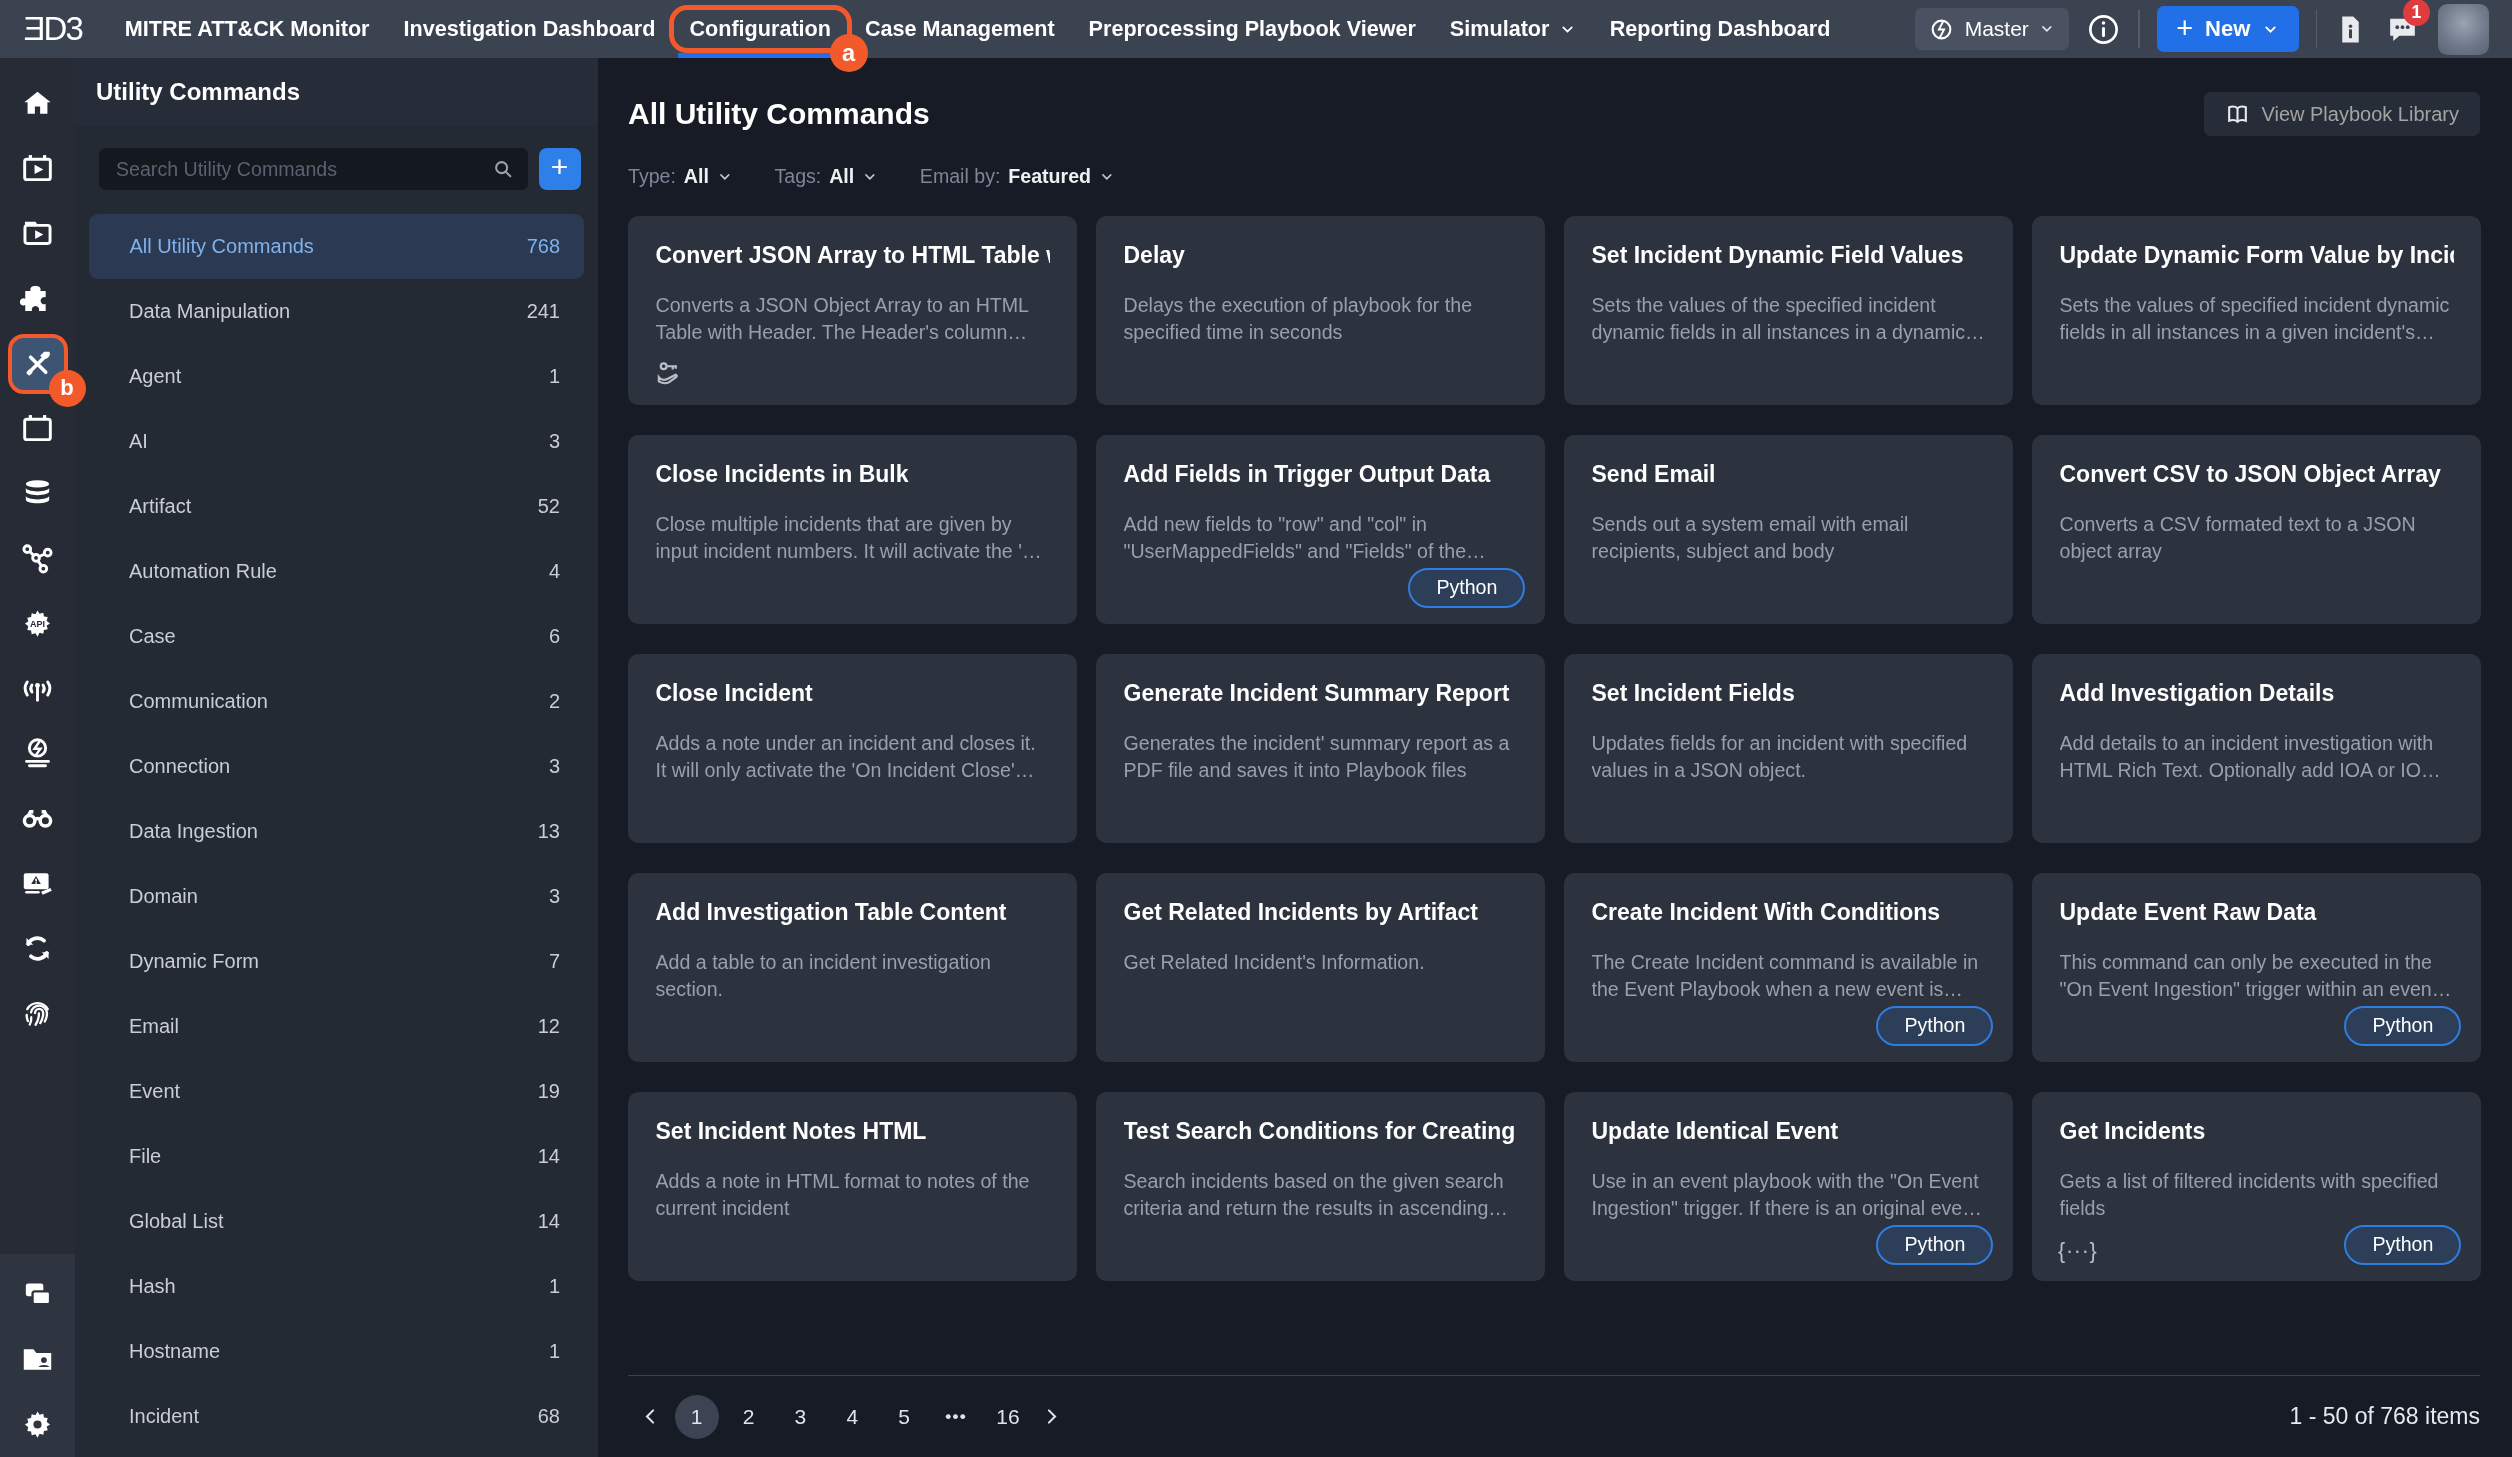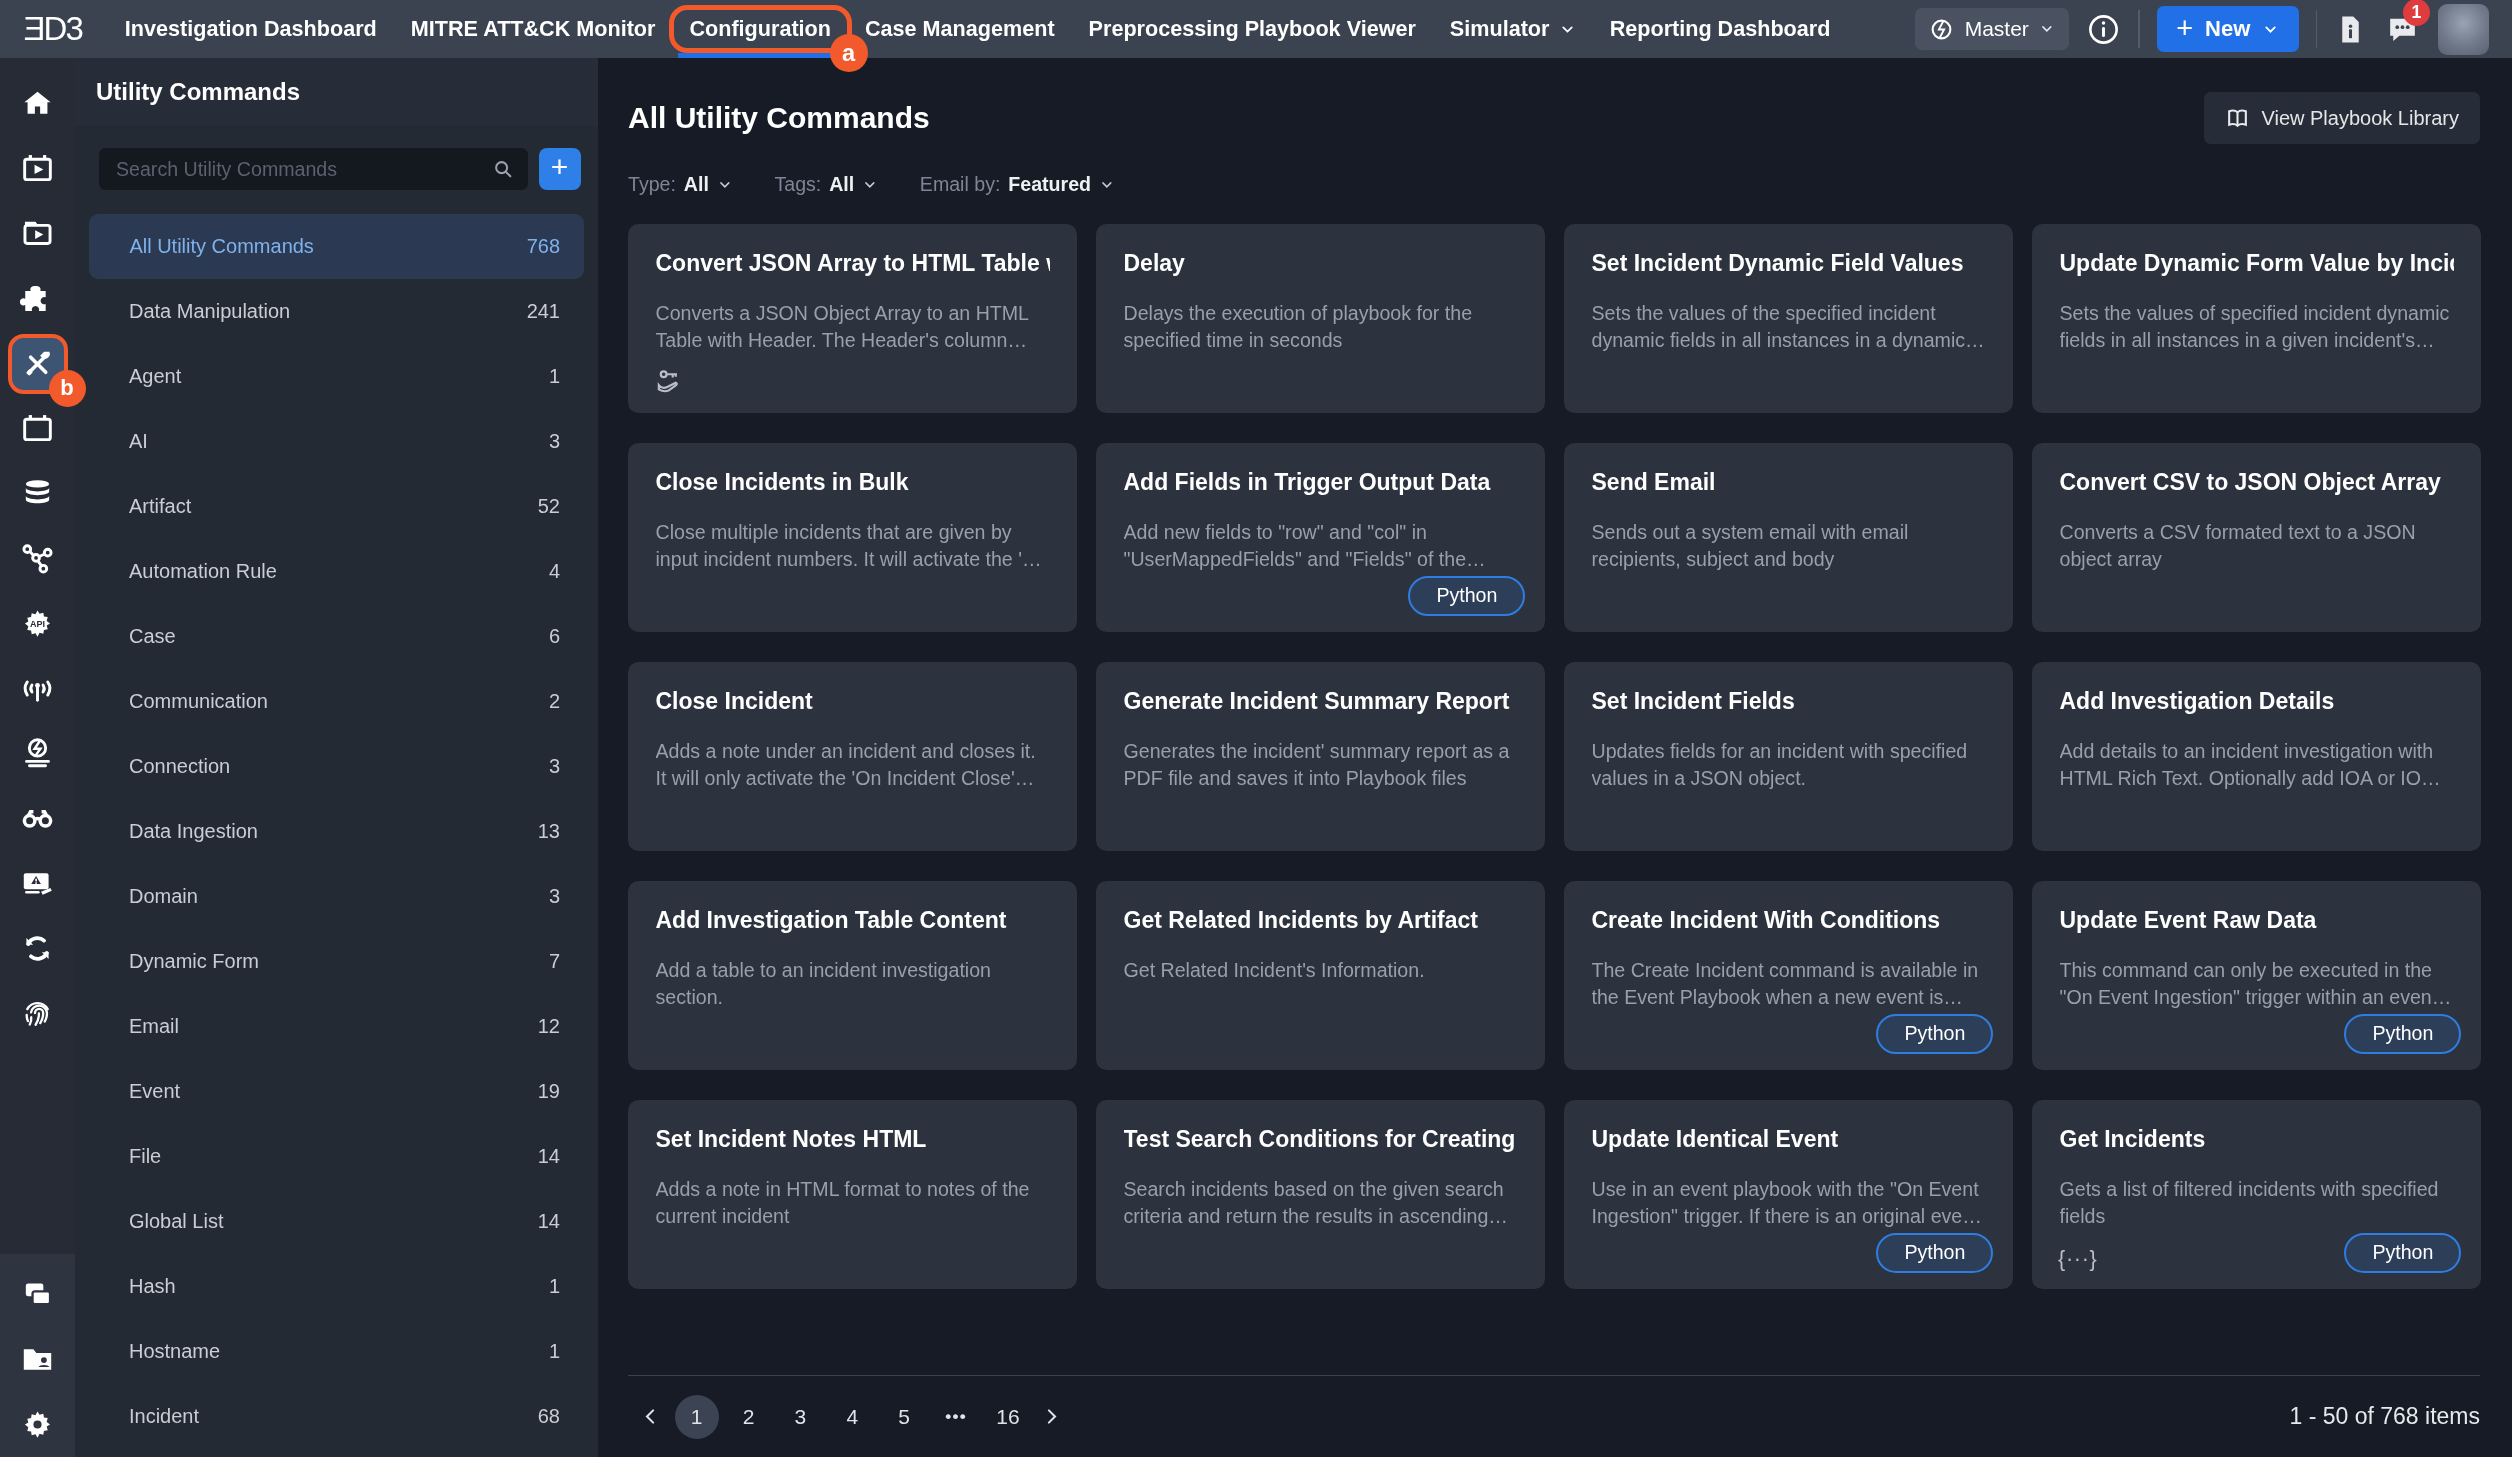--- a/index.html
+++ b/index.html
@@ -68,22 +68,22 @@
   .sb-item{height:65px;display:flex;align-items:center;justify-content:space-between;
     padding:0 38px 0 54px;color:#C9CDD5;font-size:20px;cursor:pointer}
   .sb-item .cnt{color:#C9CDD5}
   .sb-item.active{margin:0 14.4px;border-radius:9.2px;background:#2B3A52;padding:0 23.6px 0 40px;color:#7FB2EC}
   .sb-item.active .cnt{color:#7FB2EC}
 
   
   .main{position:absolute;left:599px;top:58px;right:0;bottom:0;background:#161B25;padding:0 32px 0 29px}
   .main-head{margin-top:34px;display:flex;align-items:center;justify-content:space-between}
   .main-title{color:#fff;font-size:30px;font-weight:700}
-  .lib-btn{background:#272D38;border:none;border-radius:6.5px;height:52px;display:flex;align-items:center;gap:11.8px;
-    padding:0 21px;color:#e5e5e5;font-size:20px;cursor:pointer}
+  .lib-btn{background:#272D38;border:none;border-radius:6.5px;height:44px;display:flex;align-items:center;gap:11.8px;
+    padding:0 21px;color:#a3a3a3;font-size:20px;cursor:pointer}
   .lib-btn .ic{width:25px;height:25px;color:#E8EAEE}
   .filters{margin-top:29px;display:flex;align-items:center;gap:42px}
   .filter{display:flex;align-items:center;gap:7.9px;cursor:pointer}
   .filter .flabel{color:#7E8596;font-size:19.6px}
   .filter .fvalue{color:#EEF0F3;font-size:19.6px;font-weight:600}
   .filter .chev{width:15.7px;height:15.7px;color:#C2C7D0}
 
   .grid{margin-top:27.5px;display:grid;grid-template-columns:repeat(4,449px);grid-auto-rows:189px;gap:30px 19px}
   .card{position:relative;background:#2C323E;border-radius:10.5px;padding:26px 27.5px;cursor:pointer;overflow:hidden}
   .card-title{color:#fff;font-size:23px;font-weight:700;white-space:nowrap;overflow:hidden}
@@ -108,25 +108,25 @@
 </style>
 </head>
 <body>
 
 <header class="topbar">
   <div class="logo">ƎD3</div>
 
   <nav class="nav">
 
   <div class="nav-item">
+        <span class="nav-label">MITRE ATT&amp;CK Monitor</span>
+
+      </div>
+      <div class="nav-item">
         <span class="nav-label">Investigation Dashboard</span>
-
-      </div>
-      <div class="nav-item">
-        <span class="nav-label">MITRE ATT&amp;CK Monitor</span>
 
       </div>
       <div class="nav-item active">
         <span class="nav-label">Configuration</span>
 
         <span class="hl-ring"></span>
         <span class="hl-badge">a</span>
       </div>
       <div class="nav-item">
         <span class="nav-label">Case Management</span>

